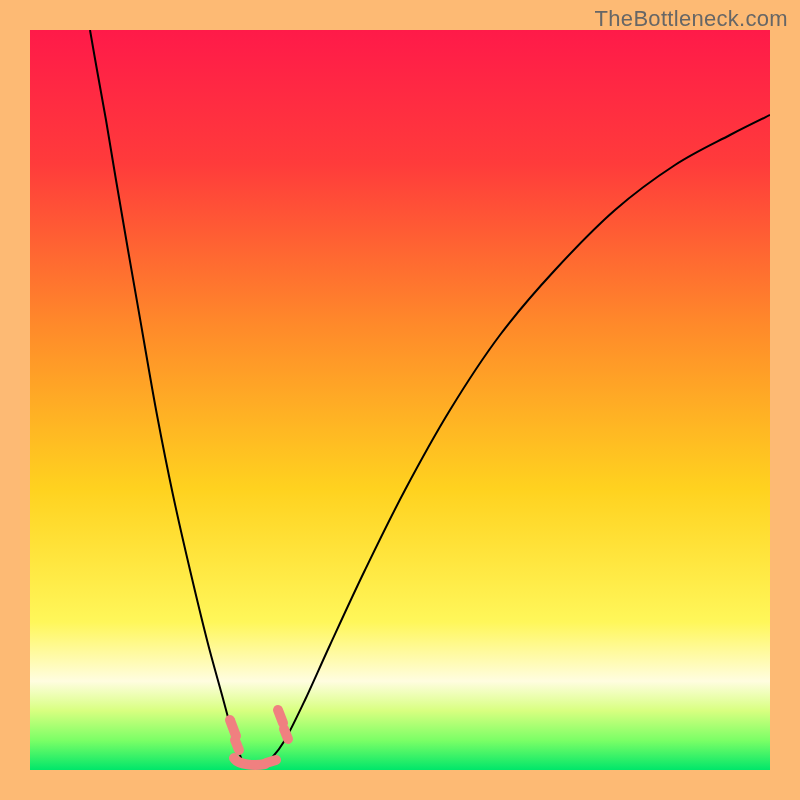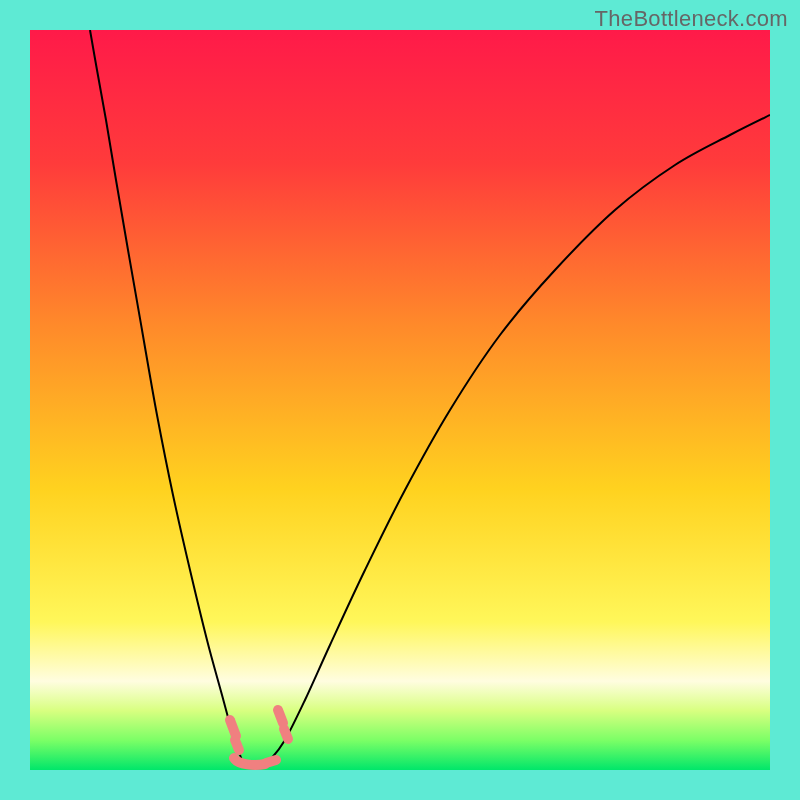--- a/index.html
+++ b/index.html
@@ -9,21 +9,21 @@
     height: 800px;
     overflow: hidden;
     background: #000;
     font-family: Arial, Helvetica, sans-serif;
   }
   .frame {
     position: absolute;
     top: 0; left: 0;
     width: 800px;
     height: 800px;
-    background: #5eead4;
+    background: #fdba74;
   }
   .plot-area {
     position: absolute;
     top: 30px;
     left: 30px;
     width: 740px;
     height: 740px;
     overflow: hidden;
   }
   .gradient {

